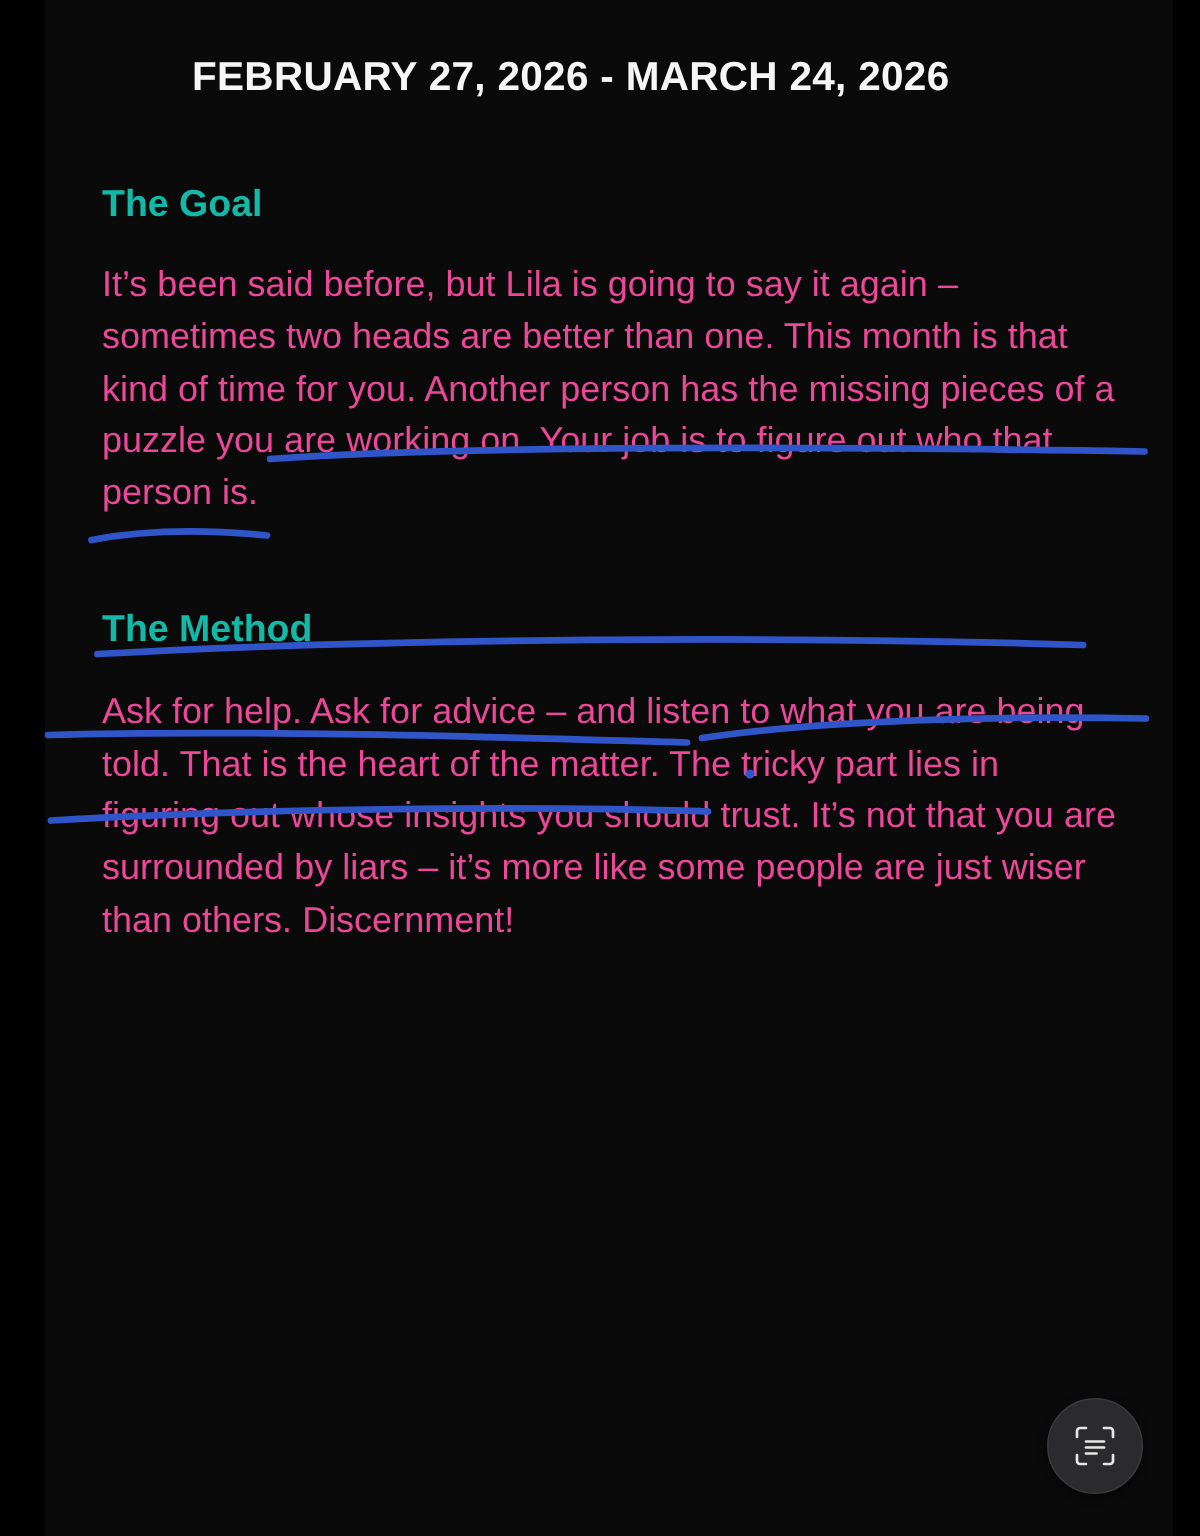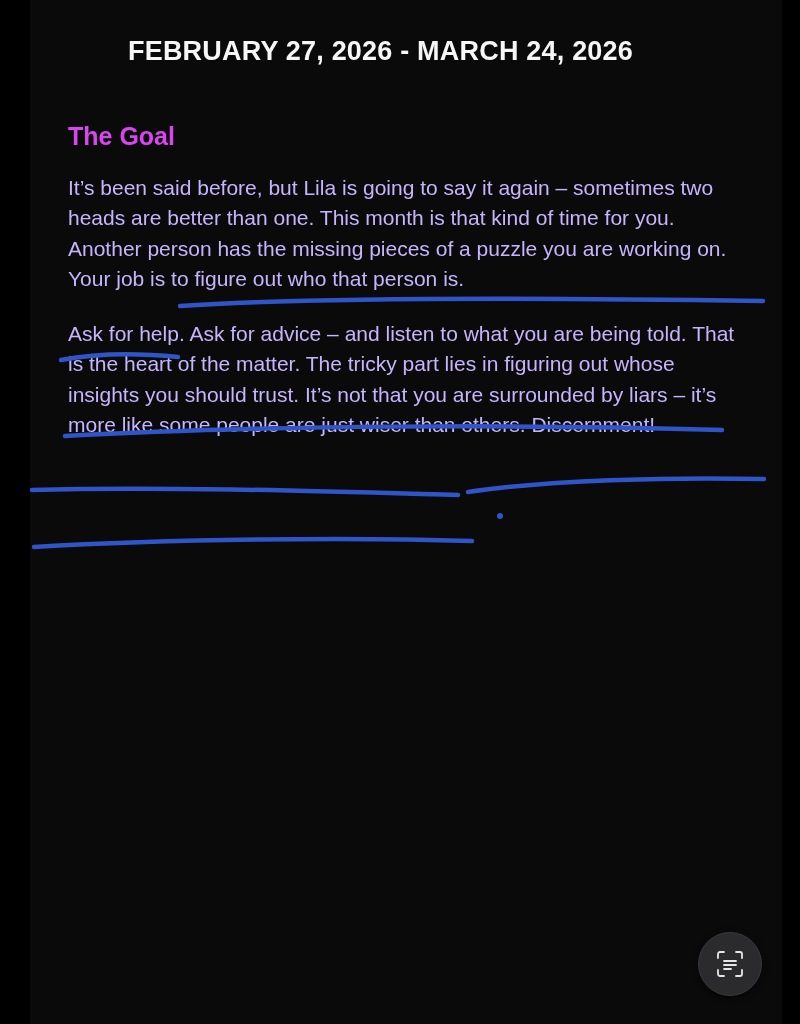--- a/index.html
+++ b/index.html
@@ -48,30 +48,30 @@
     font-weight: 700;
     letter-spacing: 0.2px;
     line-height: 1.33;
     color: #f6f6f6;
     margin: 6px 0 0 60px;
     width: 560px;
   }
   .section-heading {
     font-size: 25px;
     font-weight: 700;
-    color: #d946ef;
+    color: #14b8a6;
     margin: 52px 0 0 0;
   }
   .section-heading.method {
     margin-top: 58px;
   }
   .body-text {
-    font-size: 21px;
+    font-size: 24px;
     line-height: 1.45;
-    color: #c4b5fd;
+    color: #ec4899;
     margin: 22px 0 0 0;
     font-weight: 400;
   }
   .body-text.method-body {
     margin-top: 24px;
   }
   
   .ink {
     position: absolute;
     background: transparent;
@@ -104,20 +104,21 @@
   <div class="gutter-right"></div>
 
   <div class="content">
 
     <div class="date-range">FEBRUARY 27, 2026 - MARCH 24, 2026</div>
 
     <div class="section-heading goal">The Goal</div>
 
     <div class="body-text goal-body">It’s been said before, but Lila is going to say it again – sometimes two heads are better than one. This month is that kind of time for you. Another person has the missing pieces of a puzzle you are working on. Your job is to figure out who that person is.</div>
 
+    <div class="section-heading method">The Method</div>
 
     <div class="body-text method-body">Ask for help. Ask for advice – and listen to what you are being told. That is the heart of the matter. The tricky part lies in figuring out whose insights you should trust. It’s not that you are surrounded by liars – it’s more like some people are just wiser than others. Discernment!</div>
 
   </div>
 
   <div class="ink" style="left:178px; top:290px; width:590px; height:26px;">
     <svg width="590" height="26" viewBox="0 0 590 26">
       <path d="M2 16 C 120 8, 330 7, 585 11" stroke="#2f55c9" stroke-width="4.5" fill="none" stroke-linecap="round"></path>
     </svg>
   </div>

